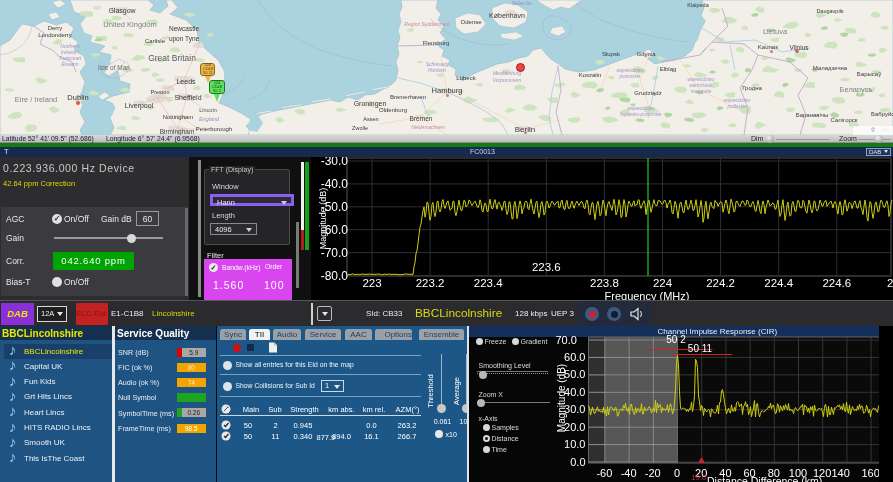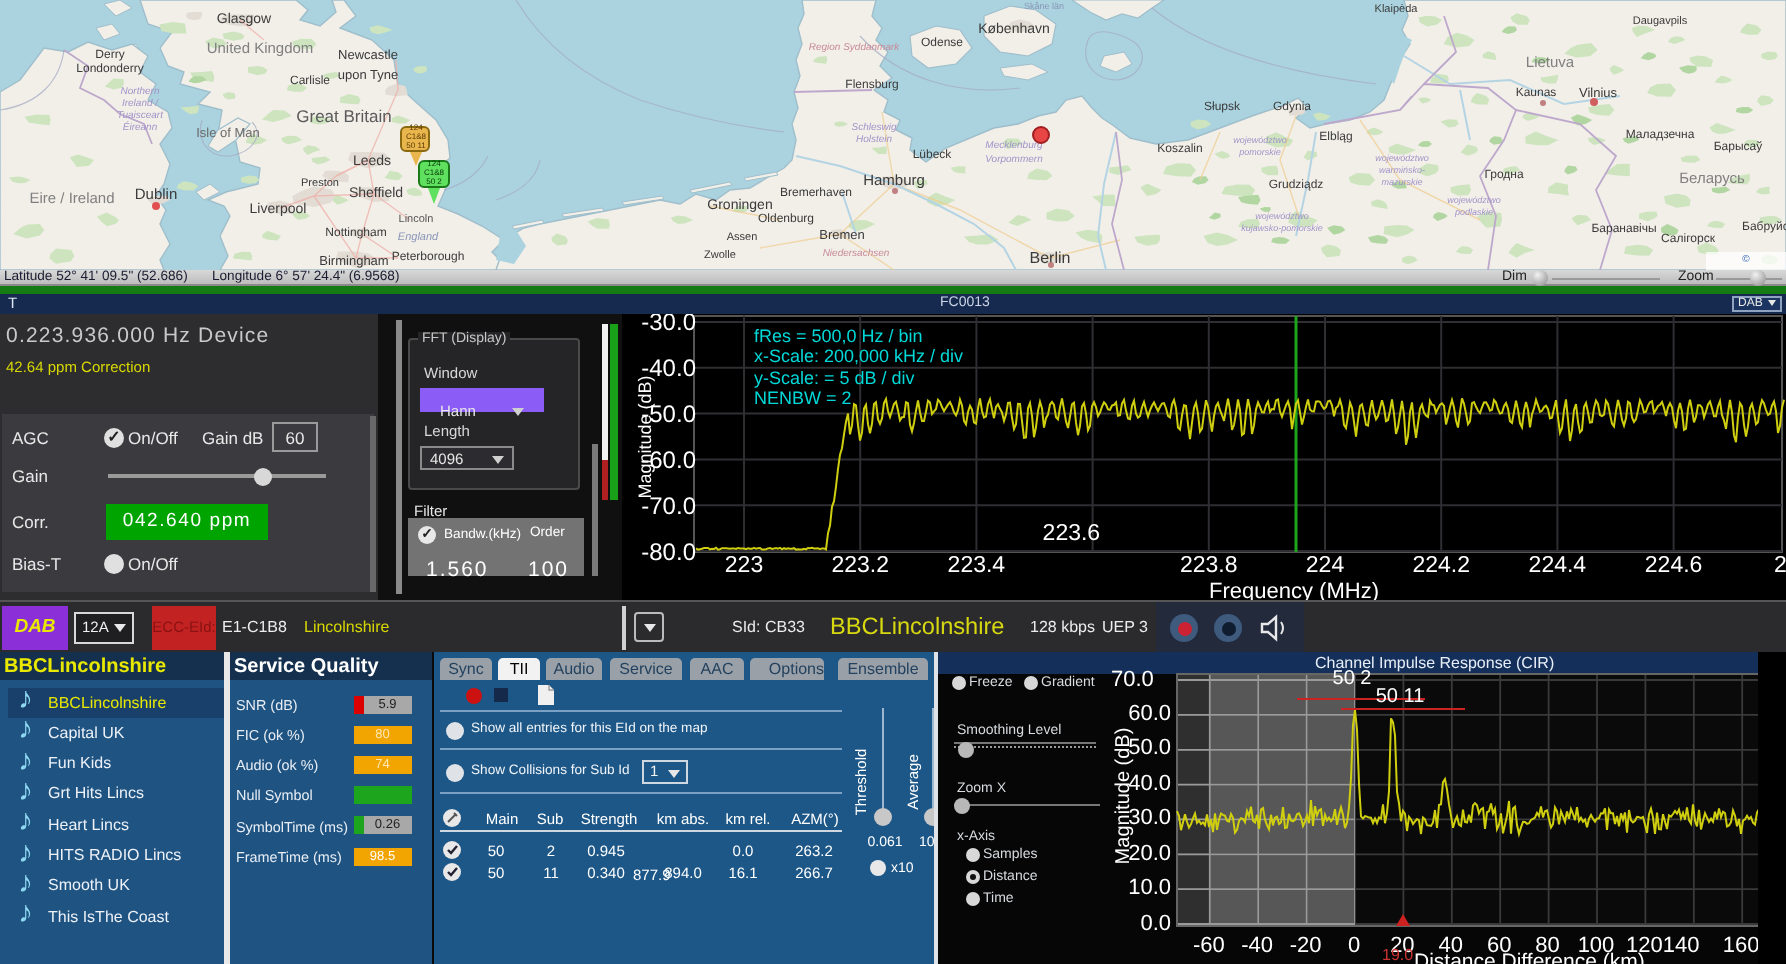--- a/index.html
+++ b/index.html
@@ -332,31 +332,31 @@
     <div class="ab" style="left:6px;top:120px;font-size:8.5px;color:#e8e8e8">Bias-T</div>
     <div class="ab" style="left:52px;top:120px;width:10px;height:10px;border-radius:50%;background:#e0e0e0"></div>
     <div class="ab" style="left:64px;top:120px;font-size:8.5px;color:#e8e8e8">On/Off</div>
     <div class="ab" style="left:185px;top:51px;width:3px;height:88px;background:#686868"></div>
   </div>
 <div class="ab" style="left:189px;top:157px;width:122px;height:143px;background:#101010">
     <div class="ab" style="left:9px;top:3px;width:2.5px;height:137px;background:#8a8a8a"></div>
     <div class="ab" style="left:15px;top:12px;width:86px;height:76px;background:#252528;border:1px solid #4a4a4a;border-radius:2px"></div>
     <div class="ab" style="left:20px;top:9px;font-size:7px;color:#c8c8c8;background:#252528;padding:0 2px">FFT (Display)</div>
     <div class="ab" style="left:23px;top:25px;font-size:7.5px;color:#d8d8d8">Window</div>
-    <div class="ab" style="left:21px;top:37px;width:62px;height:12px;background:#2c2c30;border:6px solid #8b5cf6">
+    <div class="ab" style="left:21px;top:37px;width:84px;height:12px;background:#2c2c30;border:3px solid #8b5cf6">
 <span class="ab" style="left:4px;top:0;font-size:7.5px;color:#e8e8e8;line-height:11px">Hann</span>
 <span class="ab" style="right:4px;top:3.5px;width:0;height:0;border-left:3px solid transparent;border-right:3px solid transparent;border-top:4px solid #d0d0d0"></span>
     </div>
     <div class="ab" style="left:23px;top:54px;font-size:7.5px;color:#d8d8d8">Length</div>
     <div class="ab" style="left:21px;top:66px;width:47px;height:12px;background:#2c2c30;border:1px solid #8a8a8a">
 <span class="ab" style="left:4px;top:0;font-size:7.5px;color:#e8e8e8;line-height:11px">4096</span>
 <span class="ab" style="right:4px;top:3.5px;width:0;height:0;border-left:3px solid transparent;border-right:3px solid transparent;border-top:4px solid #d0d0d0"></span>
     </div>
     <div class="ab" style="left:18px;top:94px;font-size:7.5px;color:#e8e8e8">Filter</div>
-    <div class="ab" style="left:15px;top:102px;width:88px;height:29px;background:#737373">
+    <div class="ab" style="left:15px;top:102px;width:88px;height:41px;background:#d946ef">
 <div class="ab" style="left:5px;top:4px;width:9px;height:9px;border-radius:50%;background:#e8e8e8"></div>
 <div class="ab" style="left:5px;top:4px;width:9px;height:9px;font-size:7px;color:#222;text-align:center;line-height:9px;font-weight:bold">✓</div>
 <div class="ab" style="left:18px;top:5px;font-size:6.8px;color:#fff">Bandw.(kHz)</div>
 <div class="ab" style="left:61px;top:4px;font-size:6.8px;color:#fff">Order</div>
 <div class="ab" style="left:9px;top:20px;font-size:10.5px;letter-spacing:1px;color:#fff">1.560</div>
 <div class="ab" style="left:60px;top:20px;font-size:10.5px;letter-spacing:1px;color:#fff">100</div>
 </div>
     <div class="ab" style="left:107px;top:65px;width:3px;height:66px;background:#7a7a7a"></div>
     <div class="ab" style="left:111.5px;top:5px;width:3px;height:68px;background:#f2f2f2"></div>
     <div class="ab" style="left:111.5px;top:73px;width:3px;height:20px;background:#b02020"></div>
@@ -372,29 +372,28 @@
     </svg>
     <div class="ab" style="left:4px;top:-3.0px;width:33px;text-align:right;font-size:12px;color:#fff">-30.0</div>
     <div class="ab" style="left:4px;top:19.9px;width:33px;text-align:right;font-size:12px;color:#fff">-40.0</div>
     <div class="ab" style="left:4px;top:42.8px;width:33px;text-align:right;font-size:12px;color:#fff">-50.0</div>
     <div class="ab" style="left:4px;top:65.69999999999999px;width:33px;text-align:right;font-size:12px;color:#fff">-60.0</div>
     <div class="ab" style="left:4px;top:88.6px;width:33px;text-align:right;font-size:12px;color:#fff">-70.0</div>
     <div class="ab" style="left:4px;top:111.5px;width:33px;text-align:right;font-size:12px;color:#fff">-80.0</div>
     <div class="ab" style="left:36.0px;top:120px;width:50px;text-align:center;font-size:11.5px;color:#fff">223</div>
     <div class="ab" style="left:94.1px;top:120px;width:50px;text-align:center;font-size:11.5px;color:#fff">223.2</div>
     <div class="ab" style="left:152.2px;top:120px;width:50px;text-align:center;font-size:11.5px;color:#fff">223.4</div>
-    <div class="ab" style="left:210.3px;top:104px;width:50px;font-size:11.5px;color:#fff">223.6</div>
+    <div class="ab" style="left:210.3px;top:104px;width:50px;text-align:center;font-size:11.5px;color:#fff">223.6</div>
     <div class="ab" style="left:268.4px;top:120px;width:50px;text-align:center;font-size:11.5px;color:#fff">223.8</div>
     <div class="ab" style="left:326.5px;top:120px;width:50px;text-align:center;font-size:11.5px;color:#fff">224</div>
     <div class="ab" style="left:384.6px;top:120px;width:50px;text-align:center;font-size:11.5px;color:#fff">224.2</div>
     <div class="ab" style="left:442.7px;top:120px;width:50px;text-align:center;font-size:11.5px;color:#fff">224.4</div>
     <div class="ab" style="left:500.79999999999995px;top:120px;width:50px;text-align:center;font-size:11.5px;color:#fff">224.6</div>
     <div class="ab" style="left:576px;top:120px;width:30px;font-size:11.5px;color:#fff">224</div>
     <div class="ab" style="left:286px;top:132.5px;width:100px;text-align:center;font-size:11px;color:#fff">Frequency (MHz)</div>
-    <div class="ab" style="left:66px;top:6px;font-size:9px;line-height:10.4px;color:#00d8d8">fRes = 500,0 Hz / bin<br>x-Scale: 200,000 kHz / div<br>y-Scale: = 5 dB / div<br>NENBW = 2</div>
   </div>
 <div class="ab" style="left:0;top:300px;width:893px;height:26px;background:#2b2b2e;border-top:1px solid #555">
 <div class="ab" style="left:578px;top:0;width:74px;height:26px;background:#222a3c"></div>
 <div class="ab" style="left:1px;top:2px;width:33px;height:22px;background:#8b30d9;color:#e8e800;font-style:italic;font-weight:bold;font-size:9.5px;text-align:center;line-height:22px">DAB</div>
 <div class="ab" style="left:37px;top:5px;width:30px;height:16px;background:#1f1f22;border:1px solid #d8d8d8">
   <span class="ab" style="left:3px;top:0;font-size:7.5px;color:#f0f0f0;line-height:14px">12A</span>
   <span class="ab" style="right:3px;top:5px;width:0;height:0;border-left:3px solid transparent;border-right:3px solid transparent;border-top:4px solid #e8e8e8"></span>
 </div>
 <div class="ab" style="left:76px;top:2px;width:32px;height:22px;background:#c32222;color:#8a1212;font-size:7.5px;text-align:center;line-height:22px">ECC-EId:</div>
 <div class="ab" style="left:111px;top:0;font-size:8px;color:#ededed;line-height:26px">E1-C1B8</div>

